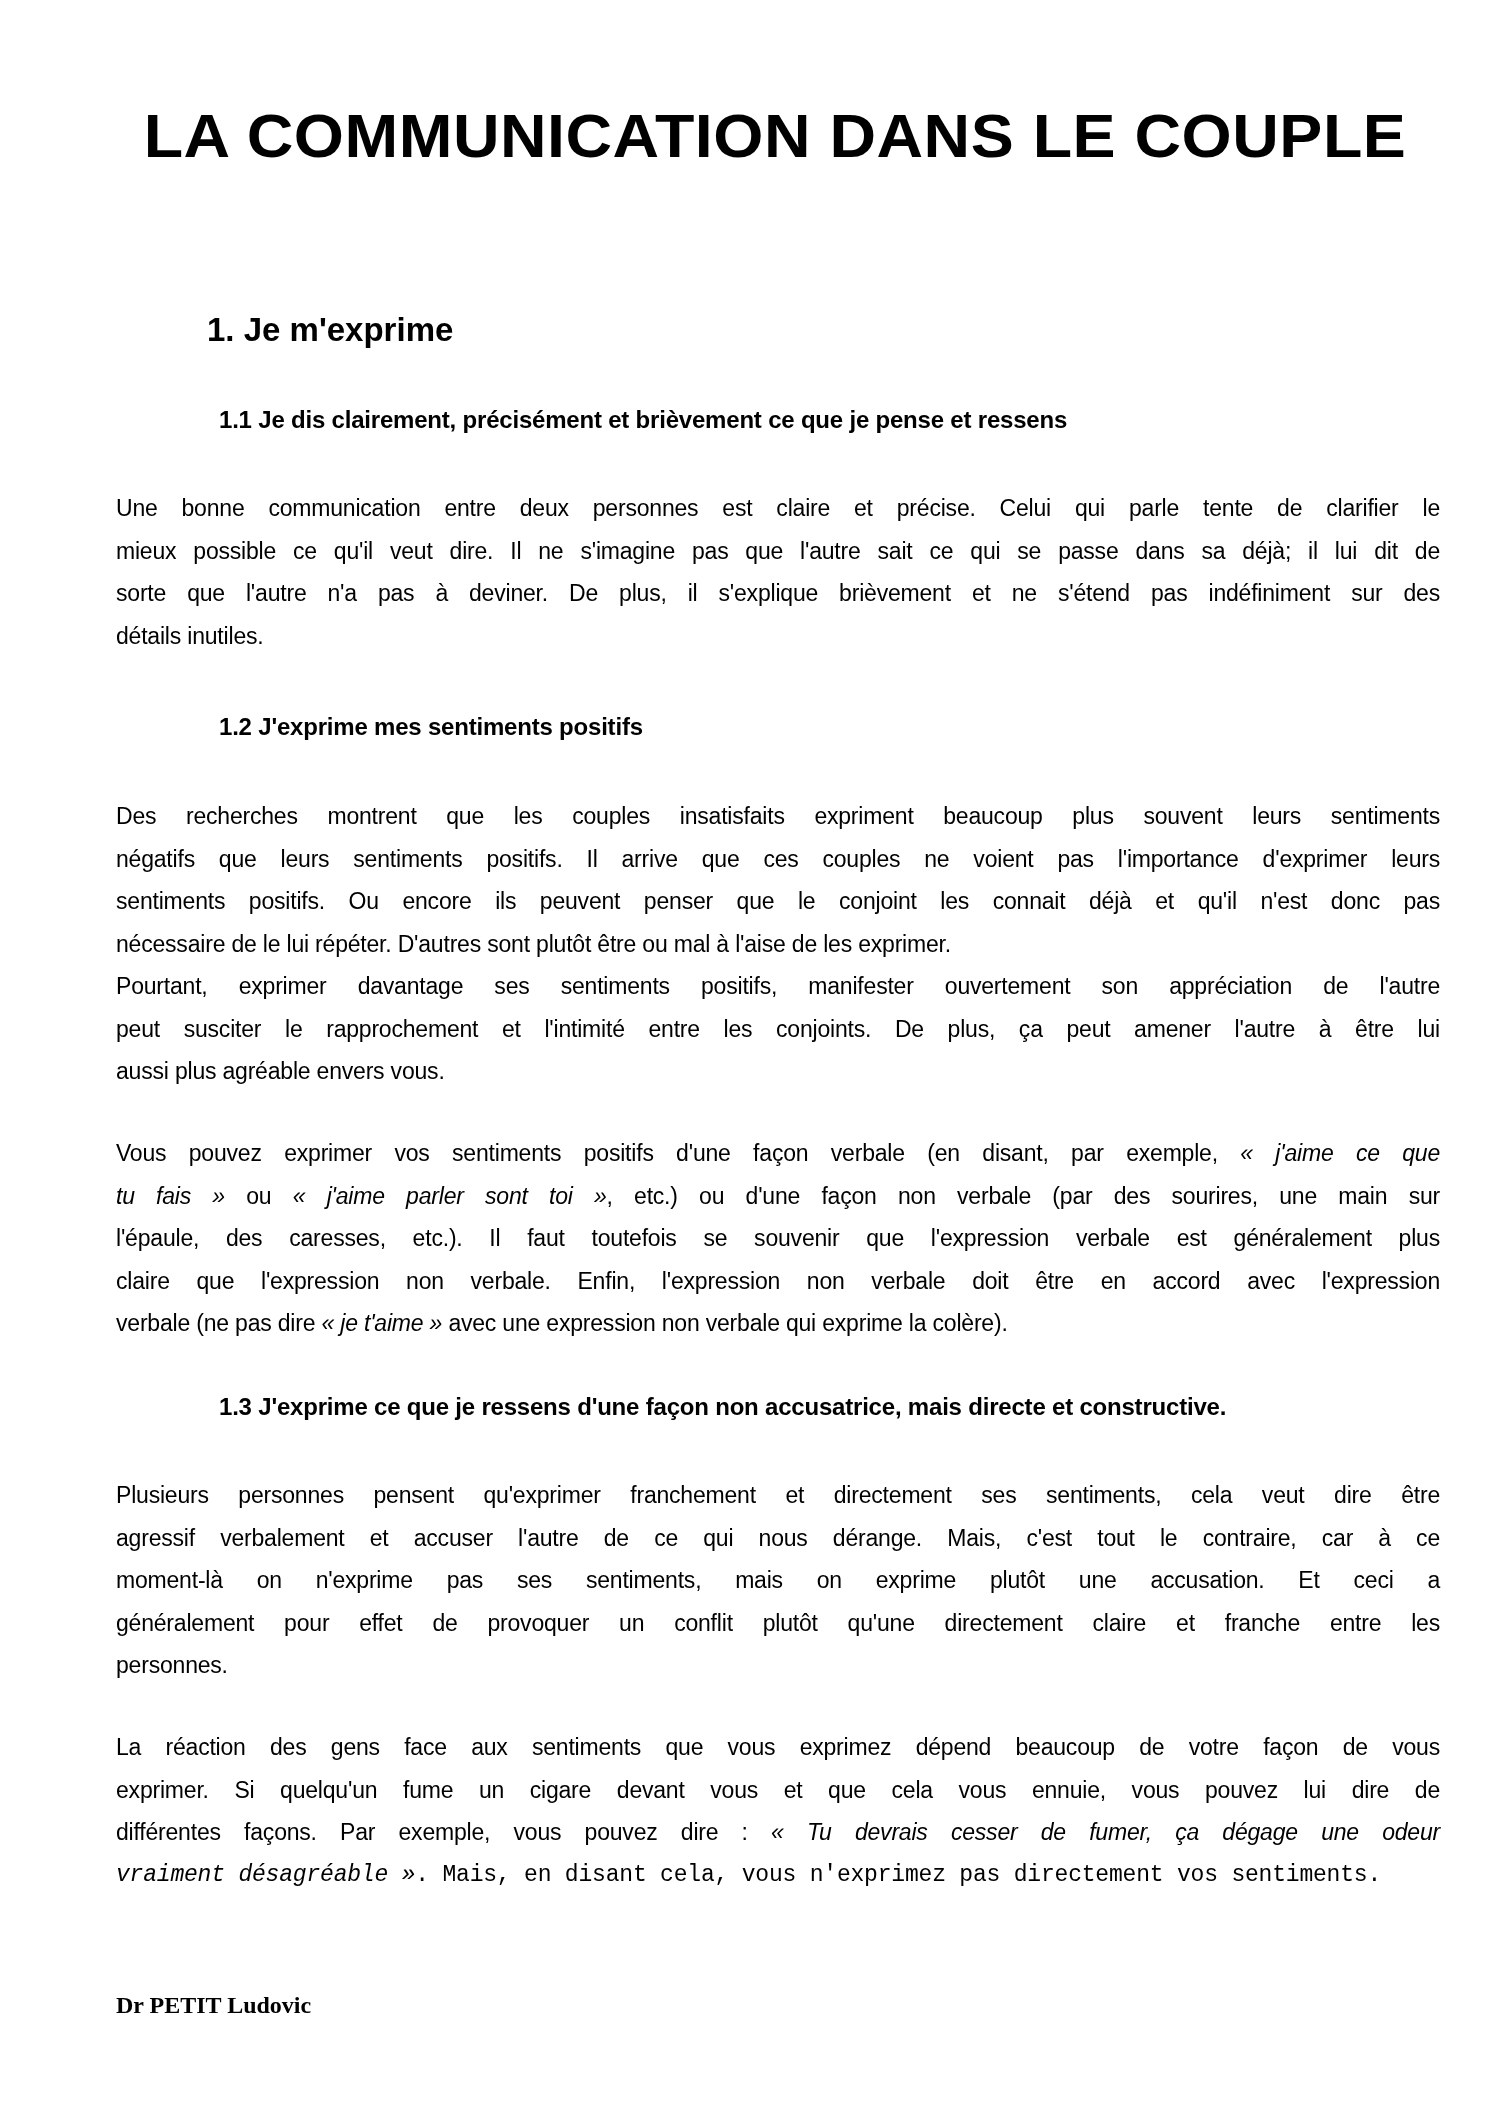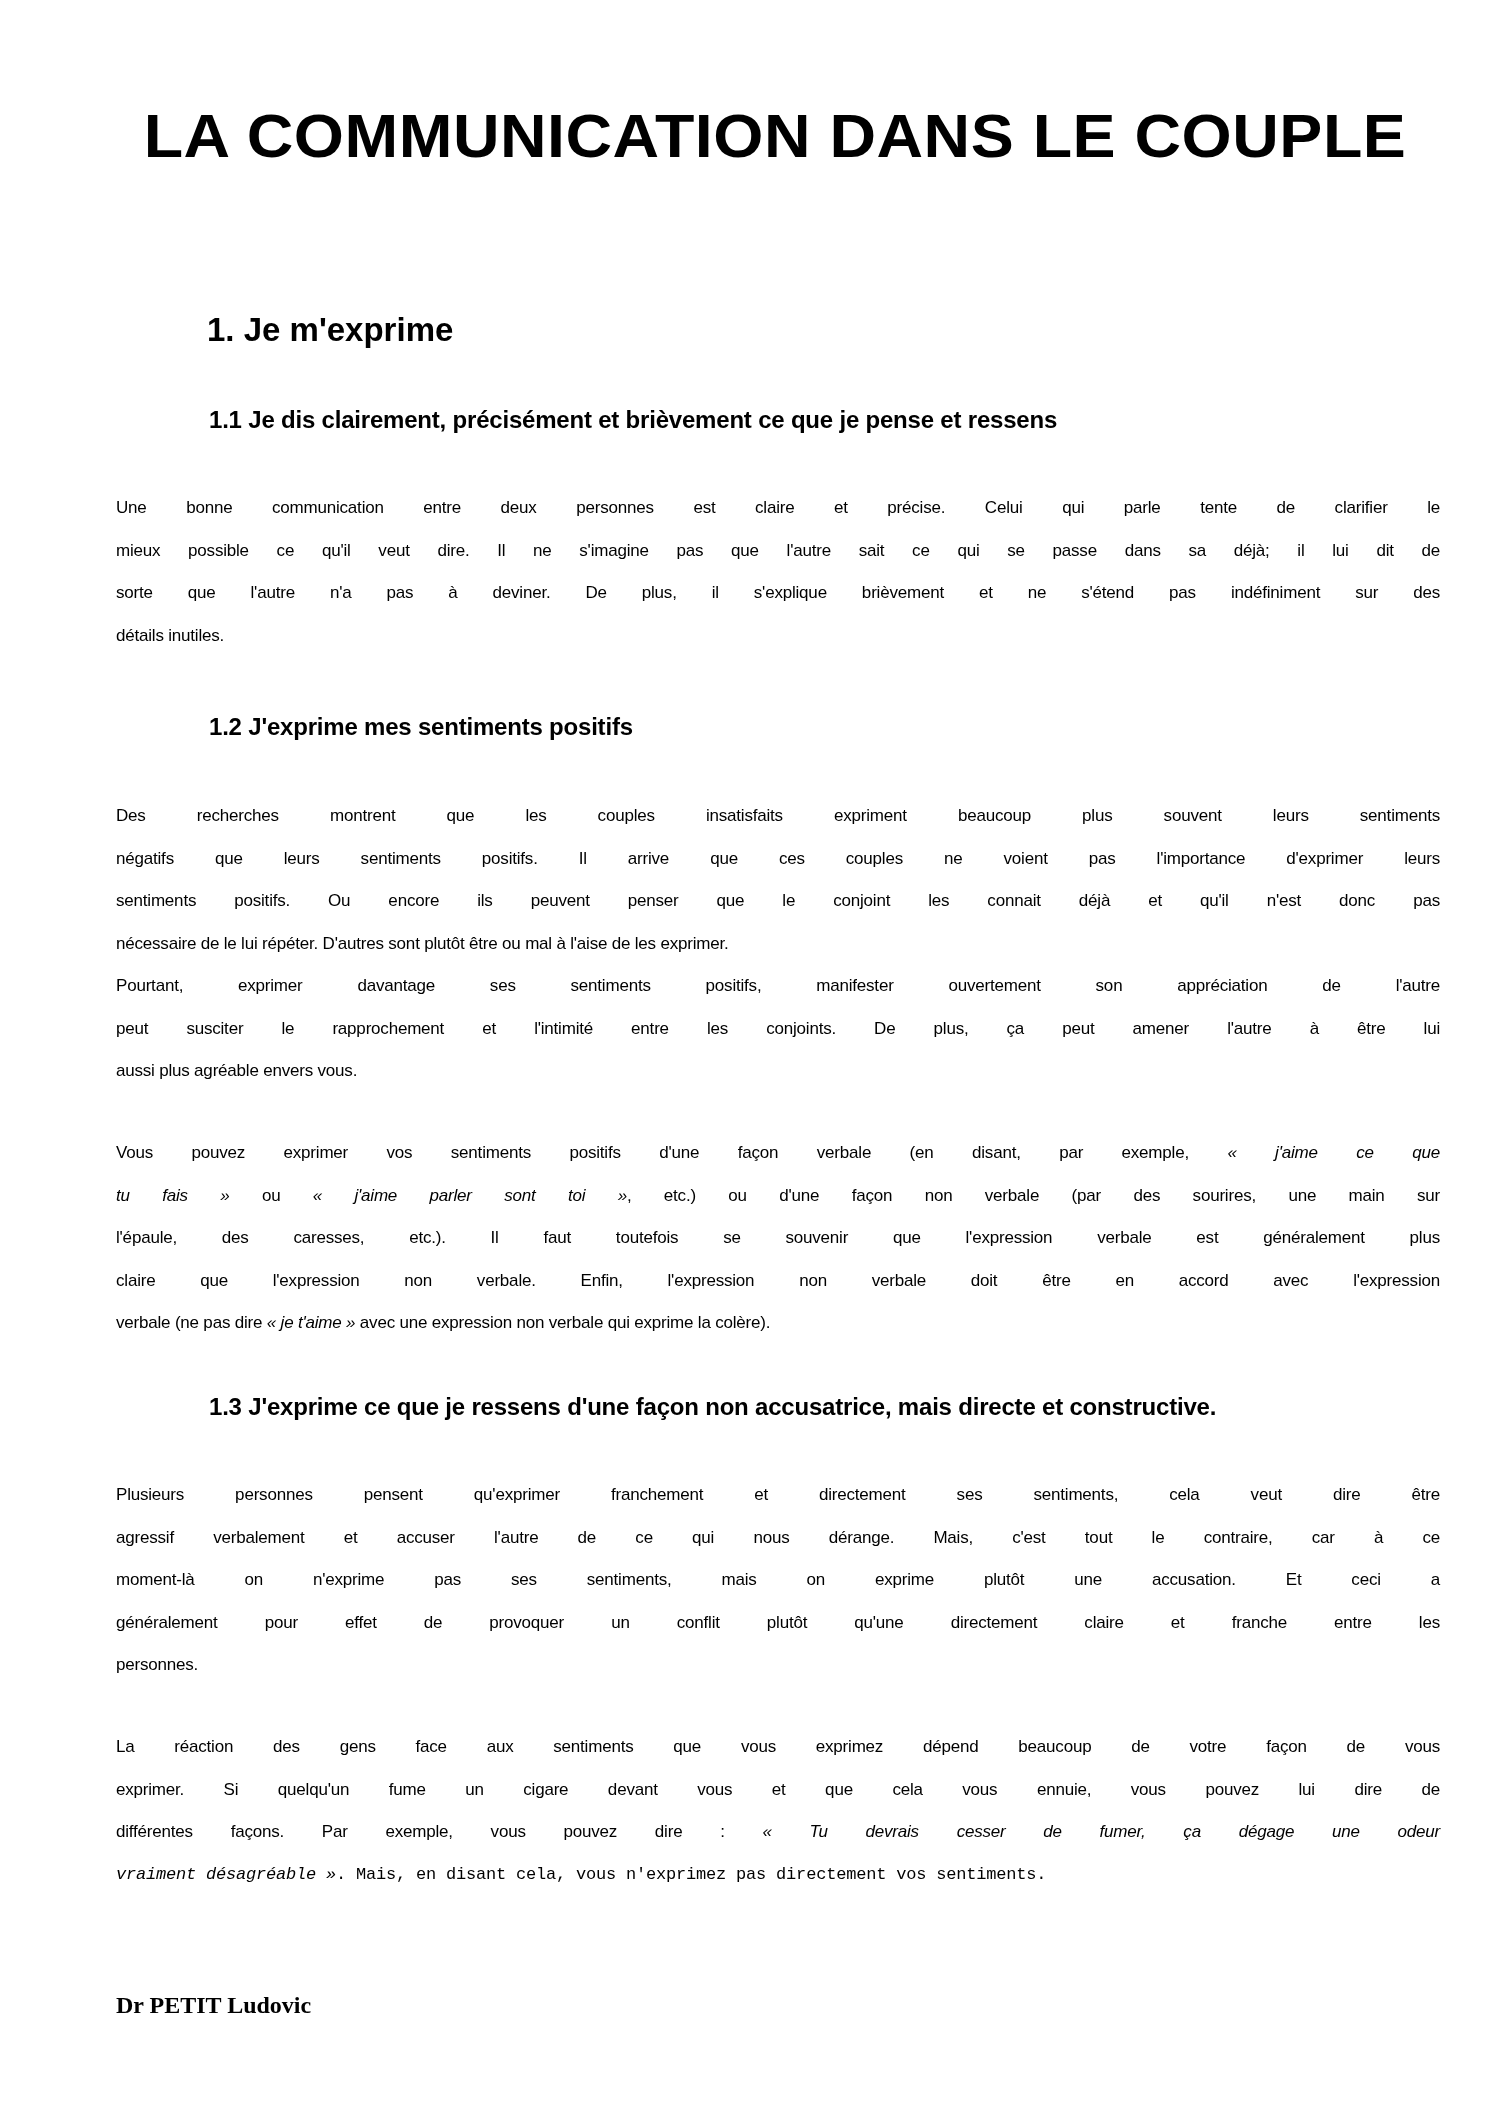--- a/index.html
+++ b/index.html
@@ -42,35 +42,35 @@
       left: 182px;
       top: 310px;
       font-family: "Liberation Sans", sans-serif;
       font-weight: bold;
       font-size: 33px;
       line-height: 40px;
       margin: 0;
     }
     .sub-heading {
       position: absolute;
-      left: 184px;
+      left: 194px;
       font-family: "Liberation Sans", sans-serif;
       font-weight: bold;
       font-size: 24px;
       line-height: 30px;
       margin: 0;
       letter-spacing: -0.2px;
     }
     .para {
       position: absolute;
       left: 91px;
       width: 1324px;
       margin: 0;
       font-family: "Liberation Sans", sans-serif;
-      font-size: 17px;
+      font-size: 23px;
       line-height: 42.5px;
       text-align: justify;
       letter-spacing: -0.2px;
     }
     .para .line {
       display: block;
       text-align: justify;
       text-align-last: justify;
       white-space: nowrap;
     }

